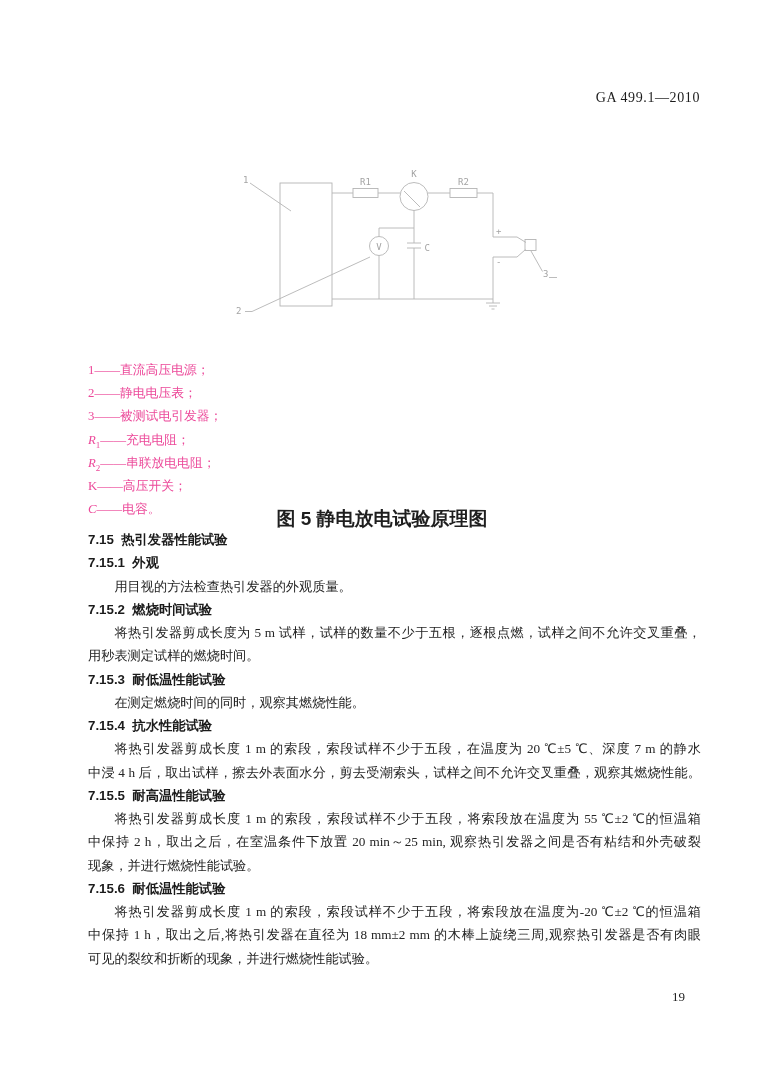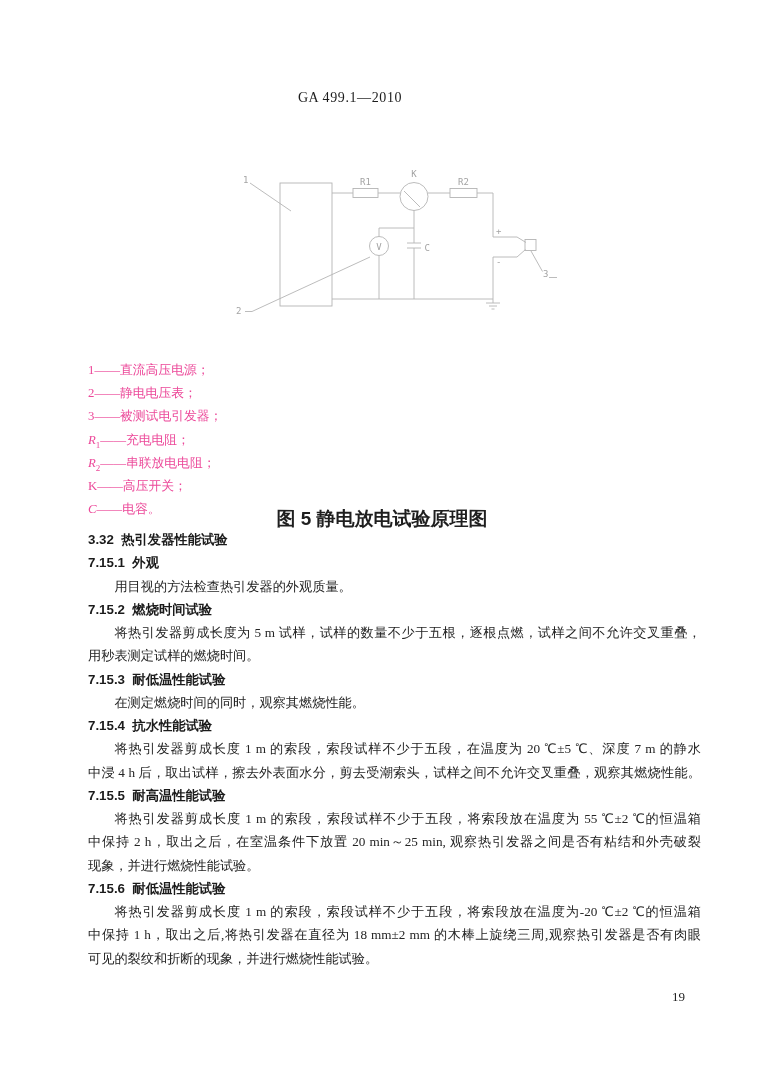--- a/index.html
+++ b/index.html
@@ -1,21 +1,21 @@
 <!DOCTYPE html>
 <html><head>
 <meta charset="utf-8">
 <style>
   html,body { margin:0; padding:0; background:#ffffff; }
   .page {
     position:relative; width:764px; height:1076px; background:#ffffff;
     font-family:"Liberation Serif", serif; color:#262626; overflow:hidden;
   }
   .hdr {
-    position:absolute; top:90px; left:0; right:64px; text-align:center;
+    position:absolute; top:90px; left:0; right:64px; text-align:right;
     font-size:14px; letter-spacing:0.6px; color:#1c1c1c;
   }
   
   .diagram { position:absolute; left:232px; top:162px; }
   .diagram path, .diagram rect, .diagram circle { stroke:#b4b4b4; fill:none; stroke-width:0.9; }
   .dlabel text {
     font-family:"DejaVu Sans Mono", monospace; font-size:9px; fill:#a3a3a3; stroke:none;
   }
   .legend {
     position:absolute; left:88px; top:359px; font-size:12.8px;
@@ -91,21 +91,21 @@
     <div class="row"><span>3</span><sub></sub><span>——被测试电引发器；</span></div>
     <div class="row"><span class="it">R</span><sub>1</sub><span>——充电电阻；</span></div>
     <div class="row"><span class="it">R</span><sub>2</sub><span>——串联放电电阻；</span></div>
     <div class="row"><span>K</span><sub></sub><span>——高压开关；</span></div>
     <div class="row"><span class="it">C</span><sub></sub><span>——电容。</span></div>
   </div>
 
   <div class="caption">图 5 静电放电试验原理图</div>
 
   <div class="doc">
-    <div class="ln h">3.32  热引发器性能试验</div>
+    <div class="ln h">7.15  热引发器性能试验</div>
     <div class="ln h">7.15.1  外观</div>
     <div class="ln t">用目视的方法检查热引发器的外观质量。</div>
     <div class="ln h">7.15.2  燃烧时间试验</div>
     <div class="ln t fill">将热引发器剪成长度为 5 m 试样，试样的数量不少于五根，逐根点燃，试样之间不允许交叉重叠，</div>
     <div class="ln">用秒表测定试样的燃烧时间。</div>
     <div class="ln h">7.15.3  耐低温性能试验</div>
     <div class="ln t">在测定燃烧时间的同时，观察其燃烧性能。</div>
     <div class="ln h">7.15.4  抗水性能试验</div>
     <div class="ln t fill">将热引发器剪成长度 1 m 的索段，索段试样不少于五段，在温度为 20 ℃±5 ℃、深度 7 m 的静水</div>
     <div class="ln fill">中浸 4 h 后，取出试样，擦去外表面水分，剪去受潮索头，试样之间不允许交叉重叠，观察其燃烧性能。</div>

